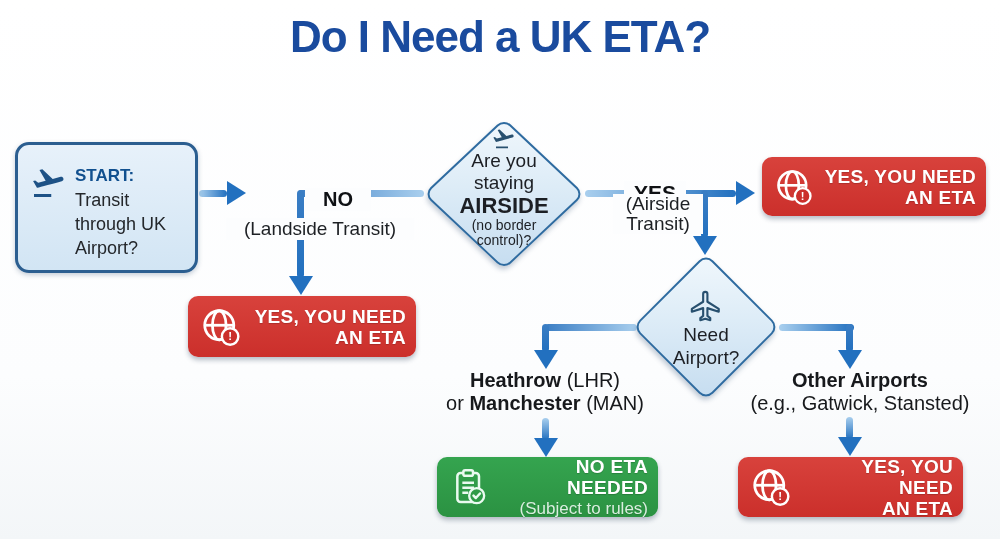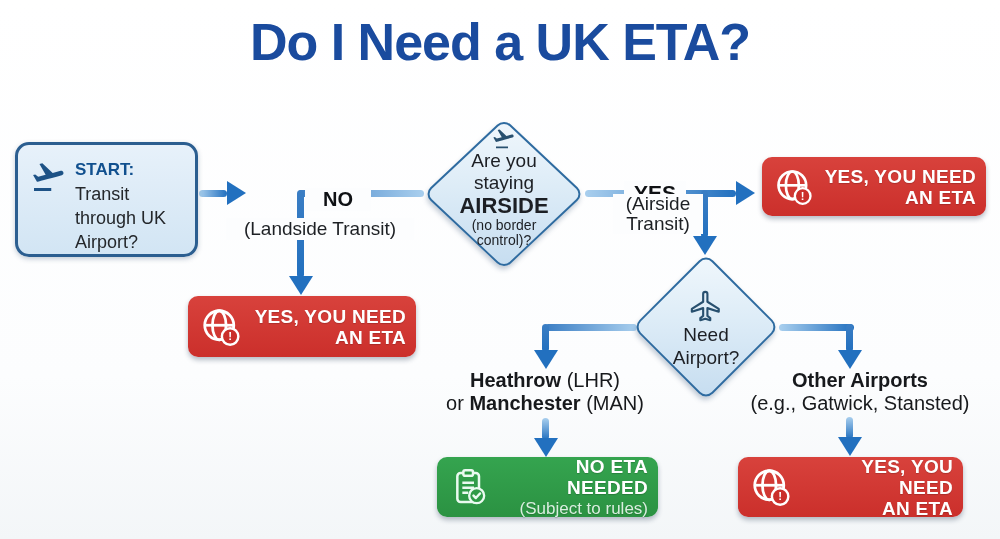--- a/index.html
+++ b/index.html
@@ -12,39 +12,39 @@
     --arrow-dark:#2270bf;
     --red:#d23531;
     --green:#2f9d48;
     --ink:#17191c;
   }
   *{box-sizing:border-box;margin:0;padding:0}
   body{background:var(--page-bg);font-family:"Liberation Sans","DejaVu Sans",sans-serif;}
   #canvas{position:relative;width:1000px;height:539px;background:linear-gradient(180deg,#ffffff 0%,#fcfdfe 70%,#f3f6f8 100%);overflow:hidden;}
 
   .title{position:absolute;top:12px;left:0;width:100%;text-align:center;
-    font-size:52px;font-weight:bold;letter-spacing:-1px;color:var(--title-blue);z-index:1}
+    font-size:44px;font-weight:bold;letter-spacing:-1px;color:var(--title-blue);z-index:1}
 
   
   .hline{position:absolute;height:7px;border-radius:3.5px;z-index:2}
   .vline{position:absolute;width:7px;border-radius:3.5px;z-index:2}
   .g-right{background:linear-gradient(90deg,var(--arrow-light),var(--arrow-dark))}
   .g-left{background:linear-gradient(270deg,var(--arrow-light),var(--arrow-mid))}
   .g-down{background:linear-gradient(180deg,var(--arrow-mid),var(--arrow-dark))}
   .g-down-l{background:linear-gradient(180deg,var(--arrow-light),var(--arrow-dark))}
   .tri{position:absolute;width:0;height:0;z-index:2}
   .tri.right{border-top:12px solid transparent;border-bottom:12px solid transparent;border-left:19px solid var(--arrow-dark)}
   .tri.down{border-left:12px solid transparent;border-right:12px solid transparent;border-top:19px solid var(--arrow-dark)}
 
   
-  .start{position:absolute;left:15px;top:142px;width:183px;height:115px;z-index:3;
+  .start{position:absolute;left:15px;top:142px;width:183px;height:131px;z-index:3;
     background:linear-gradient(180deg,#e7f1fa,#d2e5f4);
     border:3px solid var(--node-border);border-radius:14px;
     box-shadow:0 2px 5px rgba(25,55,95,.25);
-    display:flex;align-items:flex-start;padding:13px 8px 8px 13px;gap:8px}
+    display:flex;align-items:flex-start;padding:19px 8px 8px 13px;gap:8px}
   .start svg{width:36px;height:36px;flex:0 0 auto}
   .start-label{font-size:17px;font-weight:bold;color:#11508f;line-height:24px}
   .start-line{font-size:18px;color:#24272b;line-height:24px}
 
   
   .diamond{position:absolute;z-index:3;border:2.5px solid var(--diamond-border);border-radius:10px;
     background:linear-gradient(135deg,#f0f7fc 0%,#ddecf7 45%,#c6ddf0 100%);
     box-shadow:2px 3px 5px rgba(25,55,95,.25)}
   .d1{left:447px;top:137px;width:114px;height:114px;transform:scaleY(.94) rotate(45deg)}
   .d2{left:654px;top:275px;width:104px;height:104px;transform:rotate(45deg)}

